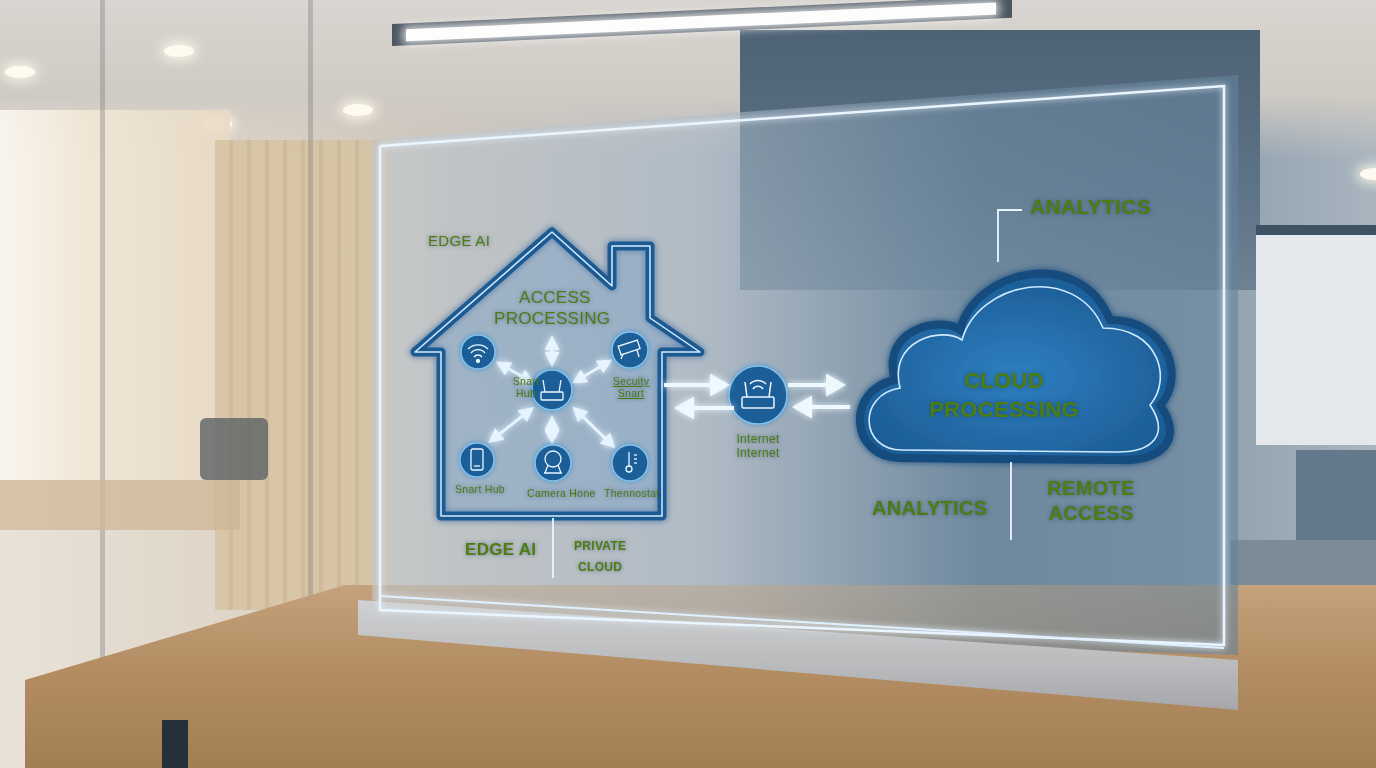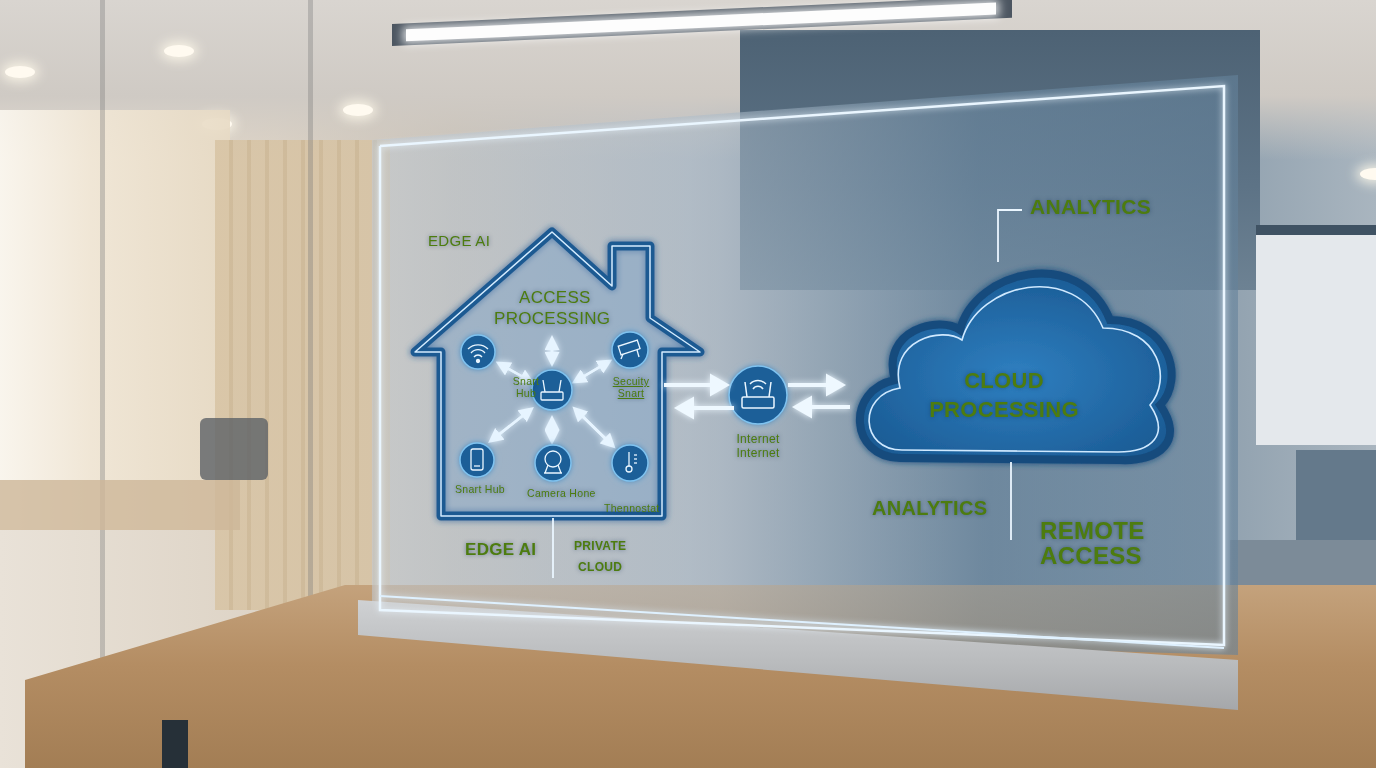--- a/index.html
+++ b/index.html
@@ -203,36 +203,36 @@
   <div class="label small" style="left:464px;top:375px;width:30px;margin-left:47px;">
     <div>Snart</div>
     <div>Hub</div>
   </div>
   <div class="label small" style="left:609px;top:375px;width:44px;text-decoration:underline;">
     <div>Secuity</div>
     <div>Snart</div>
   </div>
   <div class="label small" style="left:455px;top:483px;">Snart Hub</div>
   <div class="label small" style="left:527px;top:487px;">Camera Hone</div>
-  <div class="label small" style="left:604px;top:502px;">Thennostat</div>
+  <div class="label small" style="left:604px;top:487px;">Thennostat</div>
 
   <div class="label" style="left:465px;top:540px;font-size:17px;">EDGE AI</div>
   <div class="label" style="left:574px;top:536px;font-size:12px;line-height:21px;">
     <div>PRIVATE</div>
     <div>CLOUD</div>
   </div>
 
   <div class="label small" style="left:730px;top:432px;width:56px;font-size:12px;line-height:14px;">
     <div>Internet</div>
     <div>Internet</div>
   </div>
 
   <div class="label" style="left:1030px;top:195px;font-size:21px;">ANALYTICS</div>
   <div class="label" style="left:900px;top:366px;width:208px;font-size:22px;line-height:29px;">
     <div>CLOUD</div>
     <div>PROCESSING</div>
   </div>
   <div class="label" style="left:872px;top:497px;font-size:20px;">ANALYTICS</div>
-  <div class="label" style="left:1040px;top:518px;font-size:24px;line-height:25px;width:102px;">
+  <div class="label" style="left:1040px;top:476px;font-size:20px;line-height:25px;width:102px;">
     <div>REMOTE</div>
     <div>ACCESS</div>
   </div>
 </div>
 
 </body></html>

